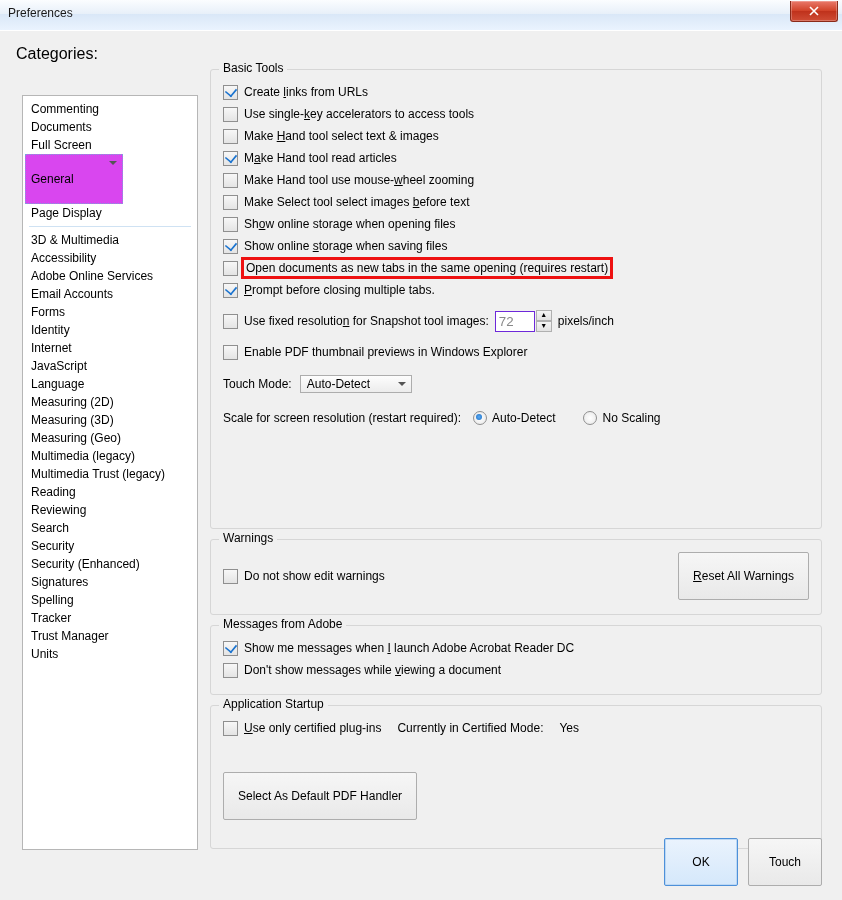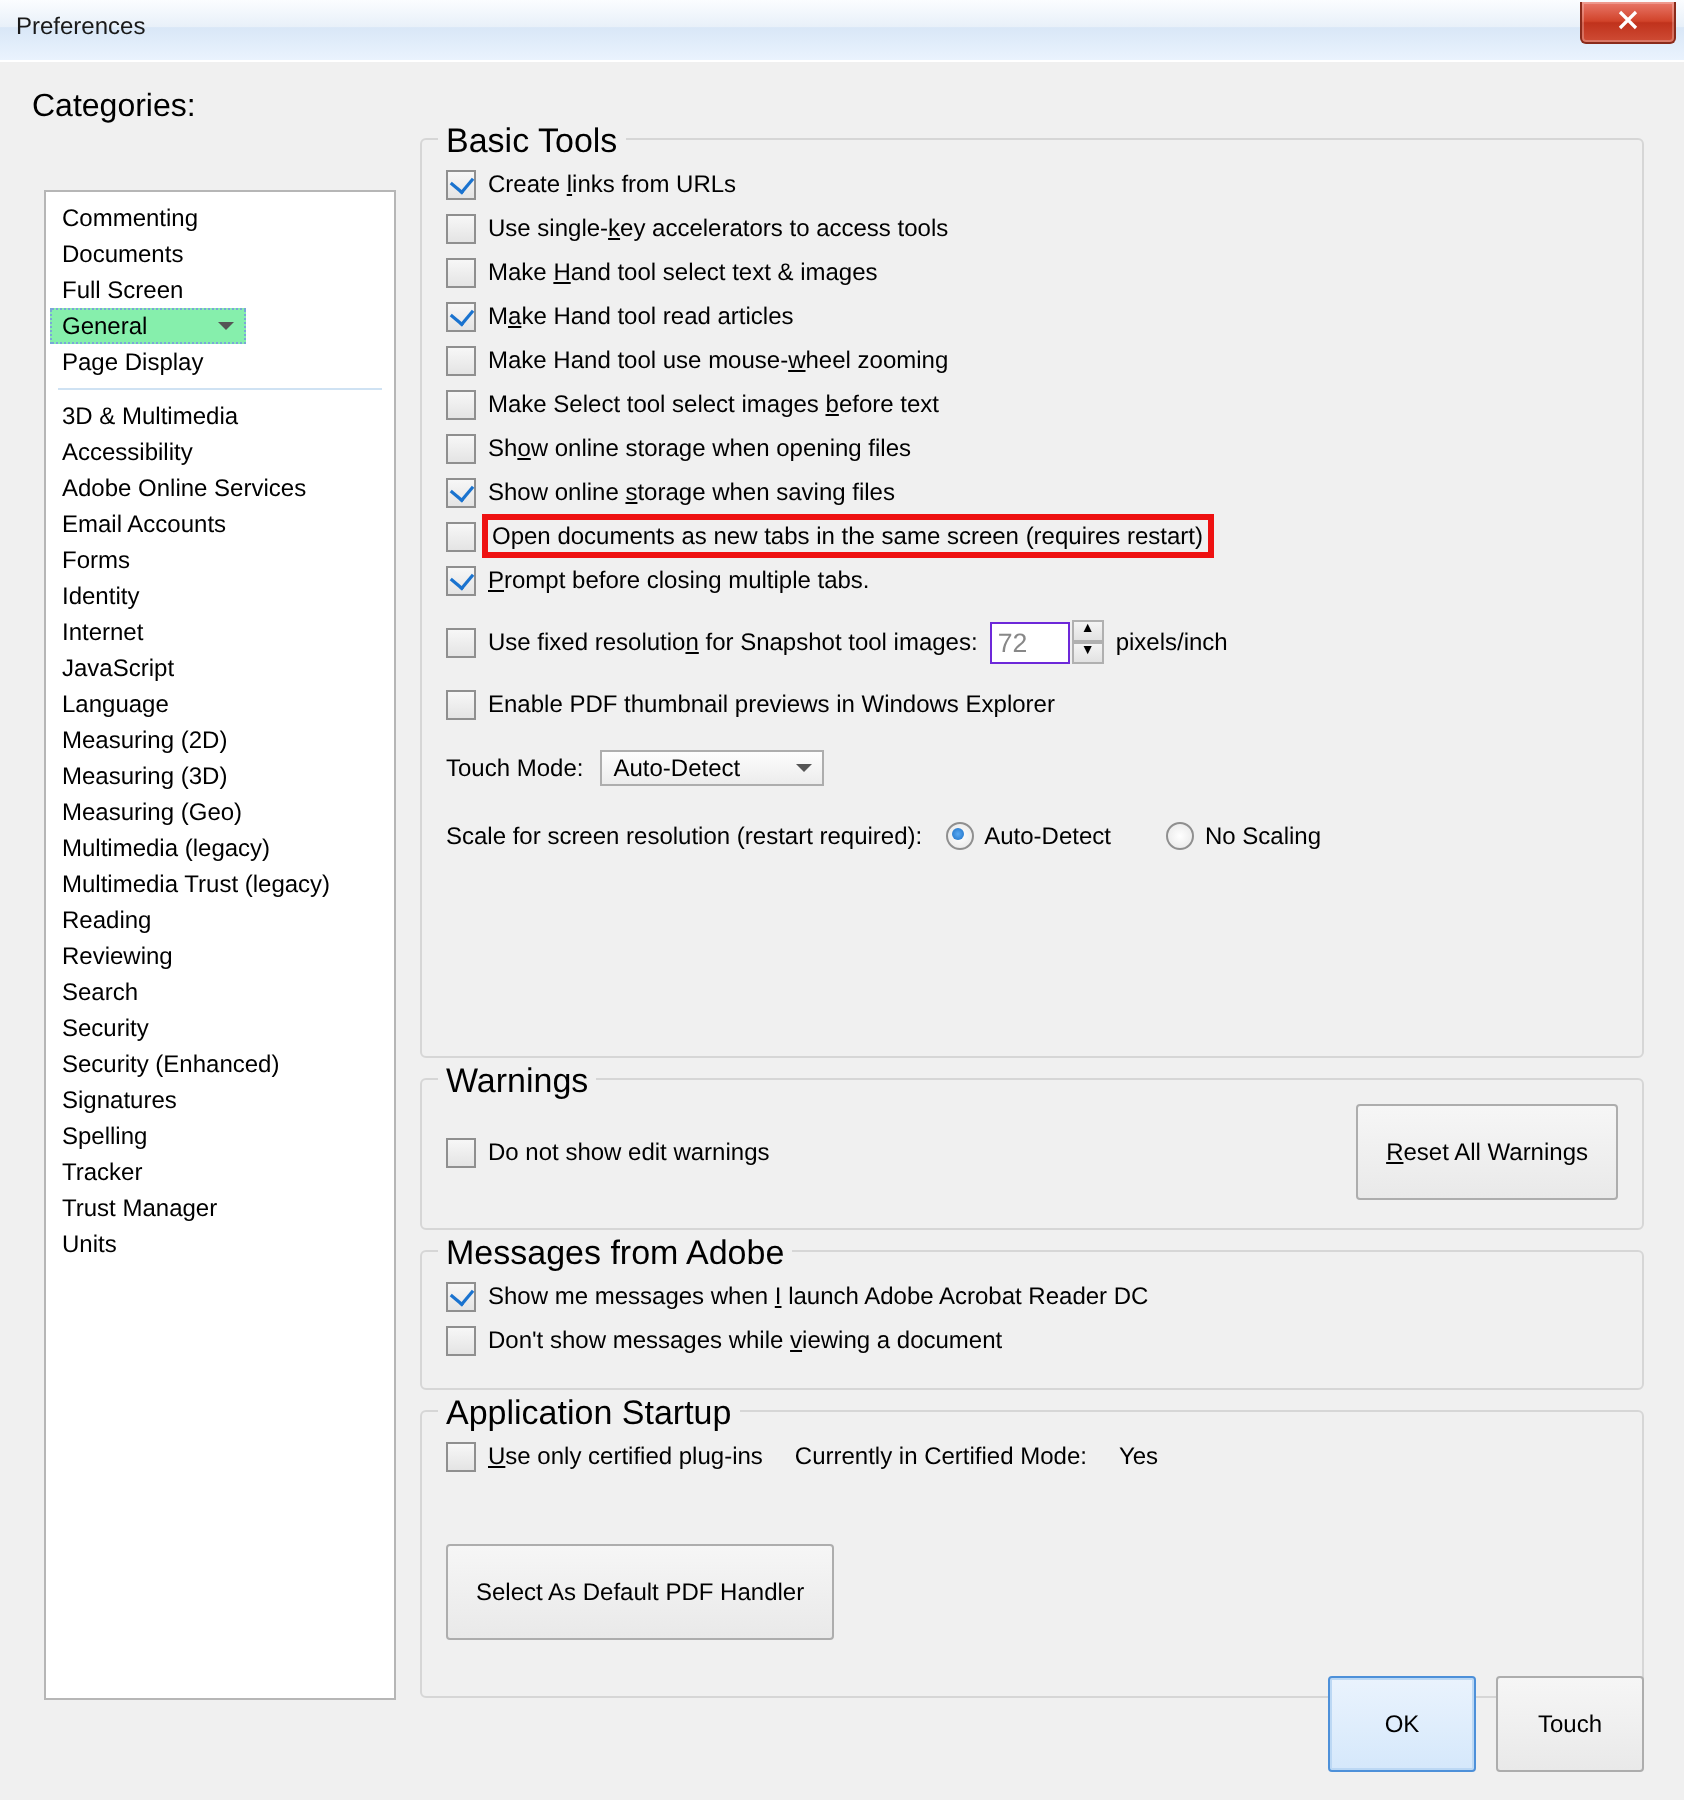--- a/index.html
+++ b/index.html
@@ -5,25 +5,25 @@
 html,body{margin:0;padding:0;font-family:"Segoe UI",Tahoma,sans-serif;font-size:12px;color:#000;background:#d9d9d9;}
 .window{position:relative;width:842px;height:900px;background:#fff;box-shadow:0 0 3px rgba(0,0,0,.3);text-decoration:underline;}
 .titlebar{height:30px;background:linear-gradient(#fbfdff,#e8f0f9 45%,#d9e7f7 46%,#eaf3fe);border-bottom:1px solid #a6bdd6;position:relative;}
 .titlebar .title{position:absolute;left:8px;top:6px;font-size:12px;color:#1a1a1a;}
 .closebtn{position:absolute;right:4px;top:1px;width:46px;height:20px;background:linear-gradient(#e9796b,#d1432a 48%,#c0321c 52%,#cf4c35);border:1px solid #8a2a1a;border-top:none;border-radius:0 0 3px 3px;color:#fff;text-align:center;line-height:18px;font-size:11px;box-shadow:inset 0 0 0 1px rgba(255,255,255,.25);}
 .closebtn svg{vertical-align:middle;}
 .body{position:absolute;left:0;right:0;top:30px;bottom:0;background:#f0f0f0;border-top:1px solid #fff;padding:14px 16px 16px 16px;box-sizing:border-box;}
 .cats-label{font-size:16px;margin-bottom:6px;display:block;}
 .catbox{position:absolute;left:22px;top:64px;width:170px;bottom:50px;border:1px solid #b6b6b6;background:#fff;box-shadow:inset 0 0 0 1px #fff;padding:4px 2px;overflow:hidden;}
 .catbox .item{padding:1px 6px;line-height:16px;white-space:nowrap;cursor:default;}
-.catbox .item.sel{background:#86efac;border:1px dotted #7aa7d8;padding:0 5px;}
+.catbox .item.sel{background:#d946ef;border:1px dotted #7aa7d8;padding:16px 5px;}
 .catbox hr{border:none;border-top:1px solid #cfe2f3;margin:4px 4px;}
 .main{position:absolute;left:210px;right:20px;top:38px;bottom:50px;}
 .group{border:1px solid #d6d6d6;border-radius:3px;padding:10px 12px 12px 12px;margin-bottom:10px;position:relative;background:#f0f0f0;}
-.group>.legend{position:absolute;top:-9px;left:8px;background:#f0f0f0;padding:0 4px;font-size:17px;}
+.group>.legend{position:absolute;top:-9px;left:8px;background:#f0f0f0;padding:0 4px;font-size:12px;}
 .row{display:flex;align-items:center;margin:2px 0;min-height:20px;}
 .cb{width:13px;height:13px;border:1px solid #8f8f8f;background:linear-gradient(#f7f7f7,#e4e4e4);margin-right:6px;position:relative;flex:none;}
 .cb.checked::after{content:"";position:absolute;left:2px;top:-1px;width:8px;height:10px;background:none;border:solid #1a73cf;border-width:0 2px 2px 0;transform:rotate(40deg) scale(.8);}
 .reset-btn,.def-btn,.footer-btn{border:1px solid #adadad;background:linear-gradient(#f6f6f6,#e9e9e9);padding:16px 14px;border-radius:2px;font-family:inherit;font-size:12px;}
 .footer{position:absolute;right:20px;bottom:14px;display:flex;gap:10px;}
 .footer-btn{min-width:74px;}
 .footer-btn.primary{border:1px solid #4d90d9;background:linear-gradient(#eaf3fd,#d5e8fb);box-shadow:inset 0 0 0 1px #bcd8f4;}
 .hilite{border:3px solid #e11; padding:1px 2px; margin:-2px -3px;}
 .spin{display:inline-flex;align-items:center;margin:0 6px;}
 .spin input{width:32px;border:1px solid #6d28d9;background:#fff;color:#888;padding:2px 3px;font-family:inherit;}
@@ -88,21 +88,21 @@
             <div class="row">
               <span class="cb"></span>
               <span class="lbl">Sh<u>o</u>w online storage when opening files</span>
             </div>
             <div class="row">
               <span class="cb checked"></span>
               <span class="lbl">Show online <u>s</u>torage when saving files</span>
             </div>
             <div class="row">
               <span class="cb"></span>
-              <span class="lbl hilite">Open documents as new tabs in the same screen (requires restart)</span>
+              <span class="lbl hilite">Open documents as new tabs in the same opening (requires restart)</span>
             </div>
             <div class="row">
               <span class="cb checked"></span>
               <span class="lbl"><u>P</u>rompt before closing multiple tabs.</span>
             </div>
           </div>
 
         <div class="row" style="margin-top:10px">
           <span class="cb"></span>
           <span class="lbl" id="snap-lbl">Use fixed resolutio<u>n</u> for Snapshot tool images:</span>

